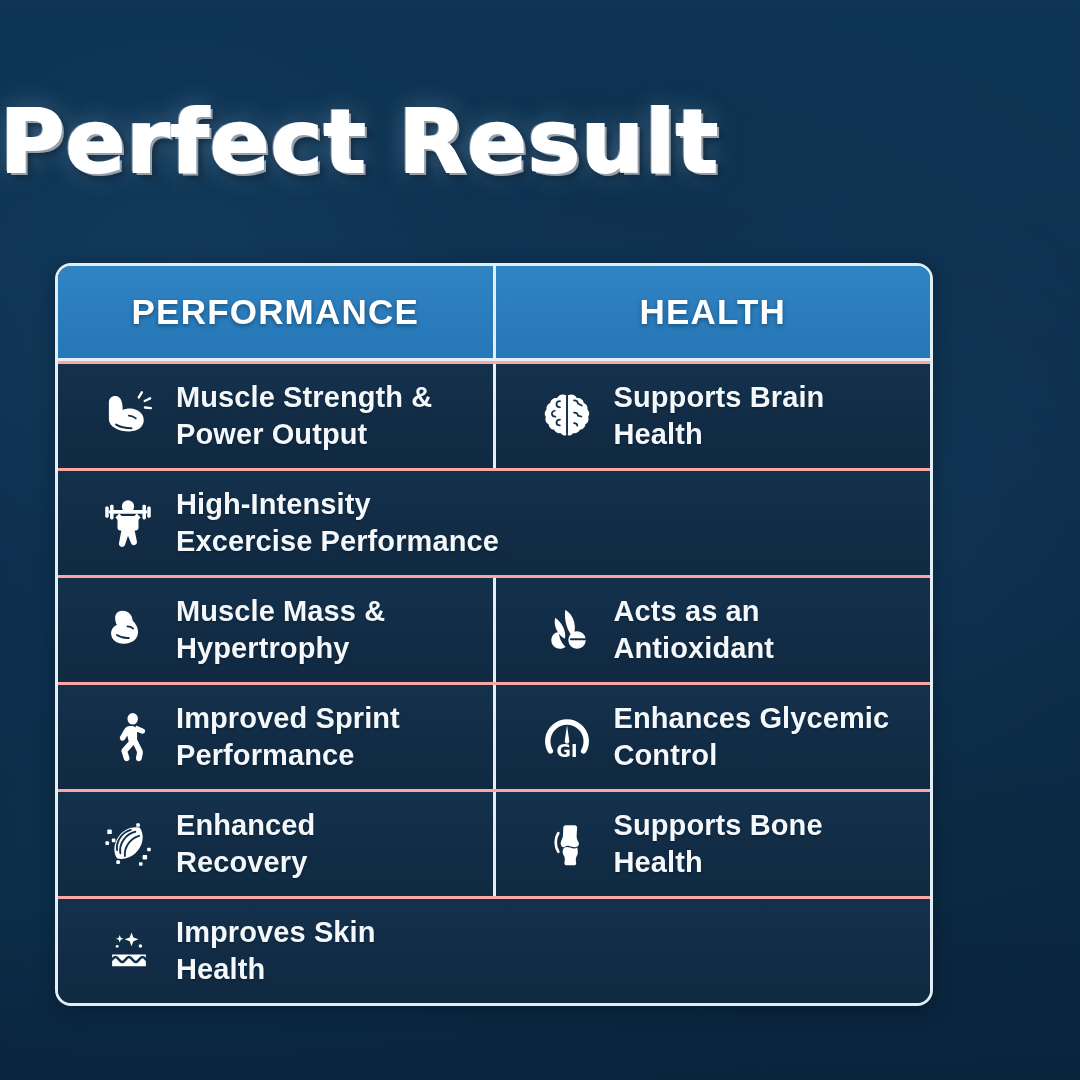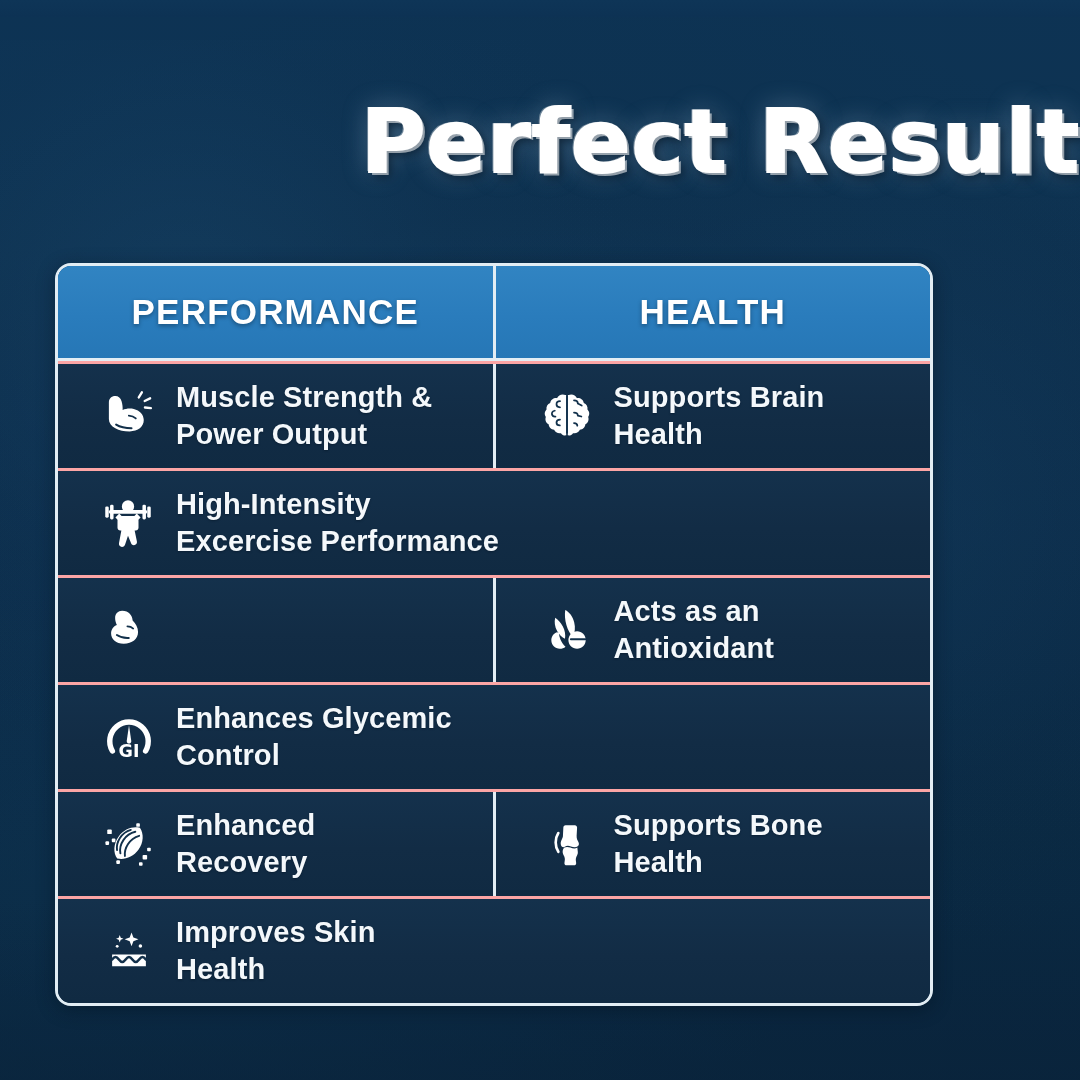--- a/index.html
+++ b/index.html
@@ -55,21 +55,21 @@
     width: 1080px; height: 180px;
     background: linear-gradient(180deg, rgba(10,38,62,0) 0%, rgba(9,34,56,0.55) 100%);
     pointer-events: none;
   }
 
   
   .title-wrap {
     position: absolute;
     left: 0; top: 96px;
     width: 1080px;
-    text-align: right;
+    text-align: left;
     z-index: 5;
   }
   .title {
     display: inline-block;
     font-family: "DejaVu Sans", sans-serif;
     font-size: 88px;
     font-weight: 700;
     letter-spacing: 1px;
     color: #ffffff;
     line-height: 1.05;
@@ -218,36 +218,47 @@
 
     <div class="trow">
       <div class="cell">
         <span class="icon">
           <svg viewBox="0 0 64 64" width="56" height="58" fill="#ffffff">
             <path d="M23 10c-4.6 0-8 3.3-8 8.2 0 3 .9 5.6 2 8.2-4 1.6-6.6 5.2-6.6 9.6 0 6.7 5.8 11.6 14.4 11.6 9.8 0 16.4-5.5 16.4-13.3 0-5.3-2.6-9.5-6.2-13.3-.4-5.7-4.2-11-12-11z"></path>
             <path d="M17 37.8c3.4 2.4 8.3 3.6 13.6 3.3" stroke="#12304a" stroke-width="2.2" fill="none" stroke-linecap="round"></path>
             <path d="M29 27.8c2.7 0 5 .9 6.7 2.5" stroke="#12304a" stroke-width="2" fill="none" stroke-linecap="round"></path>
           </svg>
         </span>
+        <span class="ctext">Muscle Mass &amp;<br>Hypertrophy</span>
       </div>
       <div class="cell">
         <span class="icon">
           <svg viewBox="0 0 64 64" width="58" height="56" fill="#ffffff">
             <path d="M30 9c-.8 5.2-.4 11.4 1.4 17.6 1.6 5.6 4.2 10 7.2 12.9 2.5-4.4 3.2-10.6 1.6-16.5C38.4 16.2 34.6 11.2 30 9z"></path>
             <path d="M18.5 18c-1.2 4.8-.5 10.3 2.2 15.2 2.3 4.2 5.6 7.2 9 8.7.8-4.4-.1-9.6-2.6-14.2-2.4-4.4-5.6-7.7-8.6-9.7z"></path>
             <path d="M20.5 34.5c-3.8 1.4-6.4 5-6.4 9.3 0 5.5 4.2 9.7 9.7 9.7 2.5 0 4.8-.9 6.5-2.4-2.4-2.1-4.4-4.9-5.8-8.2-1-2.4-1.6-5-1.7-7.5-.8-.4-1.6-.7-2.3-.9z"></path>
             <path d="M37 36c-2.1 1.8-3.4 4.5-3.4 7.5 0 5.5 4.4 10 9.9 10s9.9-4.5 9.9-10-4.4-10-9.9-10c-2.5 0-4.8.9-6.5 2.5z"></path>
             <path d="M36.4 42.5h16.6" stroke="#12314c" stroke-width="2.2" stroke-linecap="round"></path>
           </svg>
         </span>
         <span class="ctext">Acts as an<br>Antioxidant</span>
       </div>
     </div>
 
     <div class="trow">
+      <div class="cell">
+        <span class="icon">
+          <svg viewBox="0 0 64 64" width="54" height="60" fill="#ffffff">
+            <ellipse cx="34" cy="10.5" rx="6.2" ry="6.8"></ellipse>
+            <path d="M31 19c-3.4 0-5.8 1.8-7.4 4.6l-4.4 7.8c-.9 1.6-.4 3.7 1.2 4.6 1.6.9 3.7.4 4.6-1.2l2.6-4.6 1.6 7-7.4 8.4c-1.1 1.3-1.4 2.6-1 3.9l2.8 8.8c.6 1.8 2.5 2.8 4.3 2.2 1.8-.6 2.8-2.5 2.2-4.3l-2.2-6.8 7.2-7.8 3.6 7.2c.6 1.2.4 2 .2 2.9l-1 4.8c-.4 1.9.8 3.7 2.7 4.1 1.9.4 3.7-.8 4.1-2.7l1.2-5.8c.4-2 .1-3.6-.7-5.2l-6-11.8V25c0-3.4-2.8-6-6.2-6H31z"></path>
+            <path d="M36 24.5l8.4 3.4c1.6.7 3.5-.1 4.1-1.7.7-1.6-.1-3.5-1.7-4.1l-8.8-3.6"></path>
+          </svg>
+        </span>
+        <span class="ctext">Improved Sprint<br>Performance</span>
+      </div>
       <div class="cell">
         <span class="icon">
           <svg viewBox="0 0 64 64" width="58" height="56">
             <path d="M13 48A22 22 0 1 1 51 48" stroke="#ffffff" stroke-width="6.2" fill="none" stroke-linecap="round"></path>
             <path d="M32 18.5l2.6 18c.2 1.6-1 3-2.6 3s-2.8-1.4-2.6-3l2.6-18z" fill="#ffffff"></path>
             <text x="32" y="55" font-family="DejaVu Sans, sans-serif" font-size="20" font-weight="700" fill="#ffffff" text-anchor="middle">GI</text>
           </svg>
         </span>
         <span class="ctext">Enhances Glycemic<br>Control</span>
       </div>

